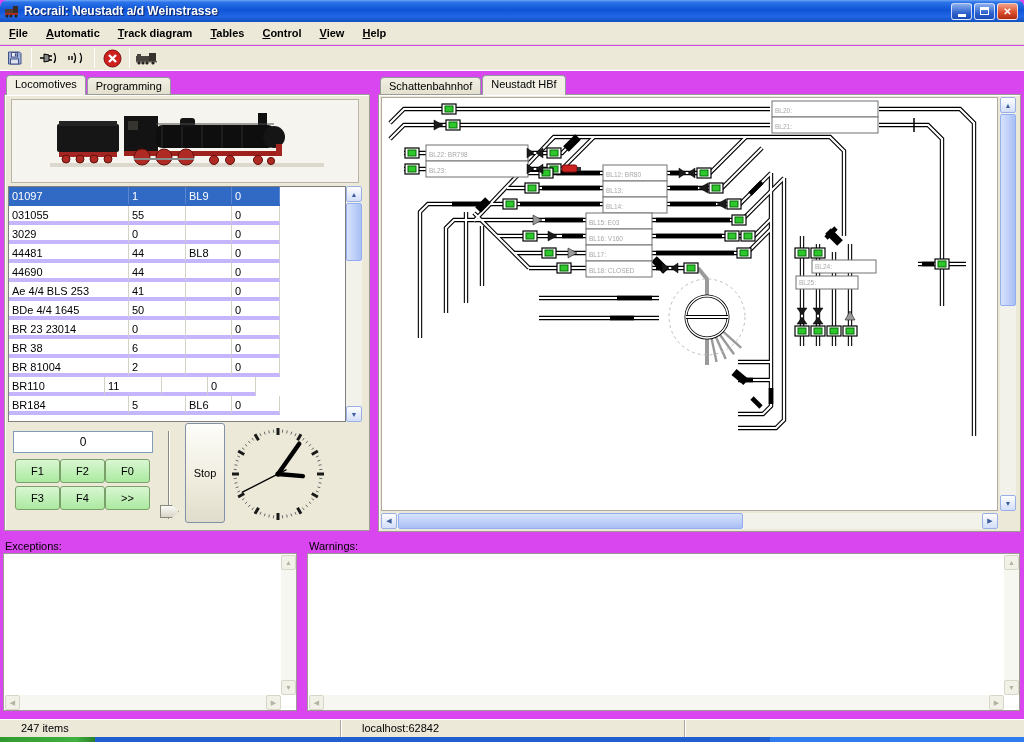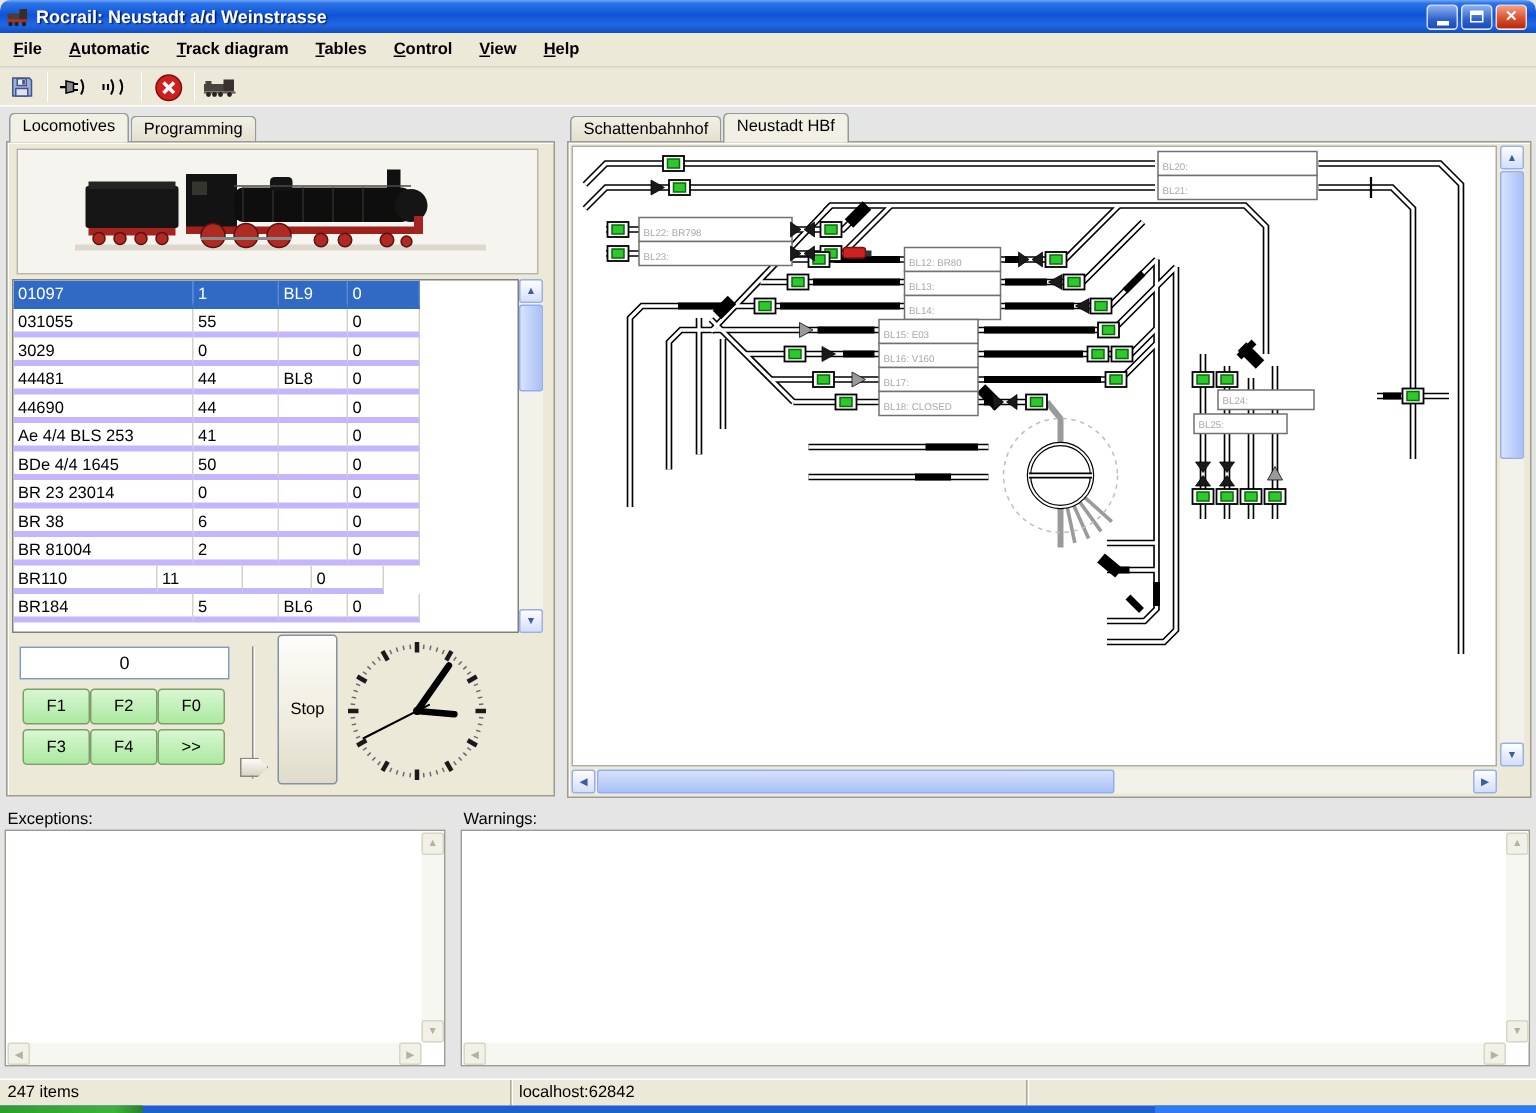--- a/index.html
+++ b/index.html
@@ -1,17 +1,17 @@
 <!DOCTYPE html>
 <html><head>
 <meta charset="utf-8">
 <style>
   html,body{margin:0;padding:0;background:#555;}
   *{box-sizing:border-box;}
-  #window{position:relative;width:1024px;height:742px;background:#e5e5e5;overflow:hidden;
+  #window{position:relative;width:1024px;height:742px;background:#d946ef;overflow:hidden;
     font-family:"Liberation Sans",sans-serif;font-size:11px;color:#000;}
   
   .titlebar{position:absolute;left:0;top:0;width:1024px;height:22px;border-radius:7px 7px 0 0;
     background:linear-gradient(180deg,#6fa5f7 0%,#2b74e8 10%,#0f54d6 45%,#2166e4 75%,#1150c0 100%);
     display:flex;align-items:center;padding:0 4px;}
   .title-text{color:#fff;font-weight:bold;font-size:12px;margin-left:4px;
     text-shadow:1px 1px 1px rgba(0,0,30,.7);flex:1;white-space:nowrap;}
   .winbtns{display:flex;gap:2px;margin-right:2px;}
   .wbtn{width:21px;height:17px;border-radius:3px;border:1px solid rgba(255,255,255,.75);
     display:flex;align-items:center;justify-content:center;color:#fff;font-size:10px;font-weight:bold;}
@@ -73,21 +73,21 @@
     clip-path:polygon(0 0,62% 0,100% 50%,62% 100%,0 100%);border:1px solid #8a8878;}
   
   .canvas{position:absolute;left:2px;top:2px;width:617px;height:414px;background:#fff;
     border:1px solid #b0ada0;overflow:hidden;}
   
   .log-label{position:absolute;height:13px;}
   .log-box{position:absolute;background:#fff;border:1px solid #9d9c93;}
   
   .statusbar{position:absolute;left:0;top:719px;width:1024px;height:18px;background:#ece9d8;
     border-top:1px solid #fff;display:flex;}
-  .sb-cell{height:100%;line-height:17px;padding-left:5px;border-right:1px solid #aca899;
+  .sb-cell{height:100%;line-height:17px;padding-left:21px;border-right:1px solid #aca899;
     box-shadow:1px 0 0 #fff;}
   
   .taskbar{position:absolute;left:0;top:737px;width:1024px;height:5px;background:#1f5fd0;}
   .task-green{position:absolute;left:0;top:0;width:95px;height:5px;
     background:linear-gradient(90deg,#2f9b2f,#3fb13f 80%,#2a802a);}
   .task-light{position:absolute;left:770px;top:0;width:254px;height:5px;background:#2e7df0;}
   svg{display:block;}
 </style>
 </head>
 <body>

